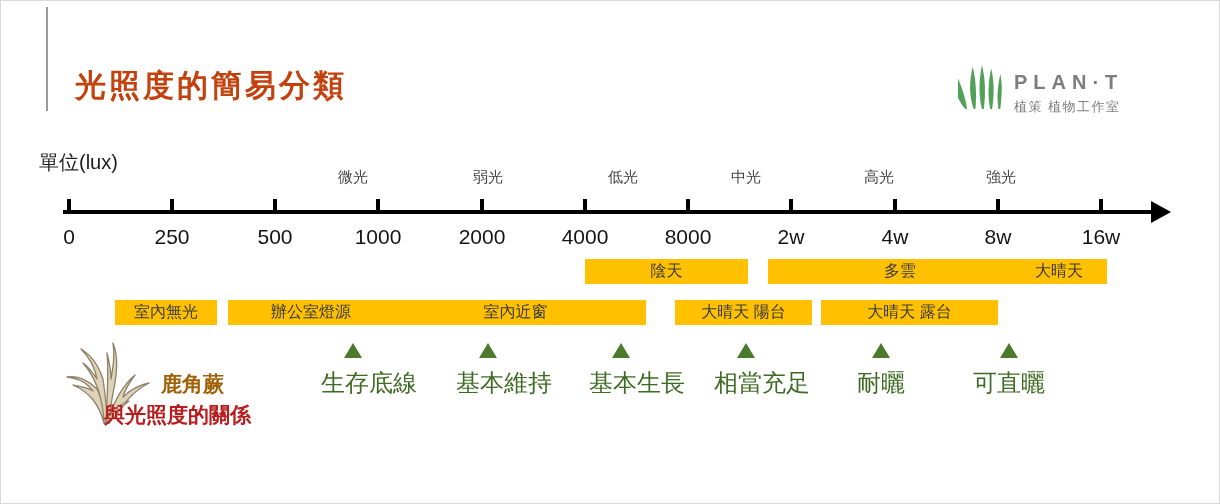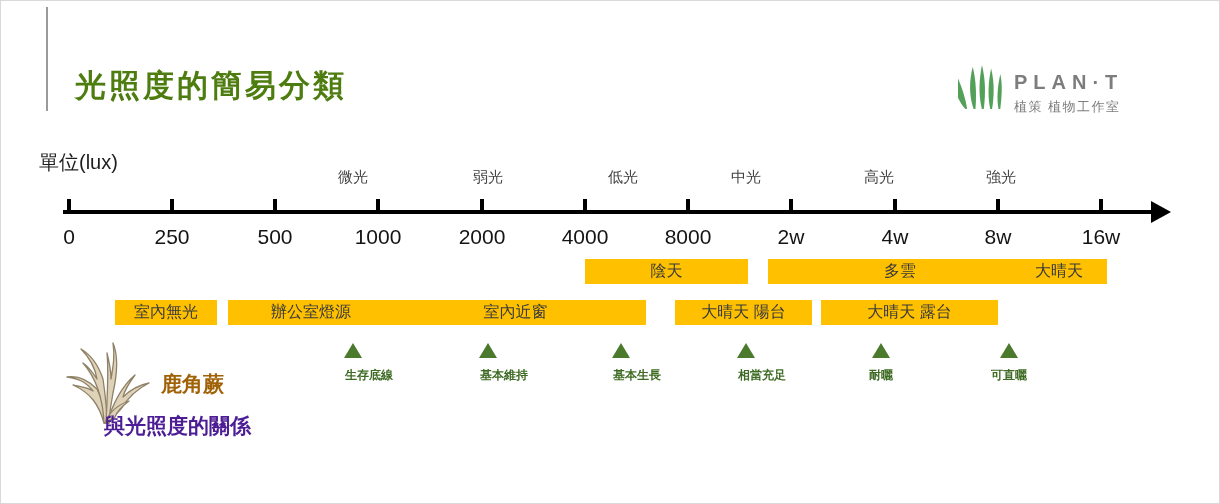--- a/index.html
+++ b/index.html
@@ -1,21 +1,21 @@
 <!DOCTYPE html>
 <html><head>
 <meta charset="utf-8">
 <style>
   * { margin:0; padding:0; box-sizing:border-box; }
   body { background:#ffffff; font-family:"Liberation Sans","DejaVu Sans",sans-serif; }
   .slide { position:relative; width:1220px; height:504px; background:#ffffff;
            border:1px solid #d9d9d9; overflow:hidden; }
 
   .title-rule { position:absolute; left:45px; top:6px; width:2px; height:104px; background:#9a9a9a; }
-  .page-title { position:absolute; left:74px; top:64px; font-size:31px; color:#4d7c0f;
+  .page-title { position:absolute; left:74px; top:64px; font-size:31px; color:#c2410c;
                 letter-spacing:3px; white-space:nowrap; }
 
   
   .logo-icon { position:absolute; left:957px; top:61px; width:46px; height:50px; }
   .brand-name { position:absolute; left:1013px; top:70px; font-size:20px; color:#7d7d7d;
                 letter-spacing:6px; font-weight:600; white-space:nowrap; }
   .brand-sub { position:absolute; left:1013px; top:97px; font-size:13px; color:#7d7d7d;
                letter-spacing:1.5px; white-space:nowrap; }
 
   
@@ -34,28 +34,28 @@
   .bar { position:absolute; height:25px; background:#ffc000; color:#3a3a3a; font-size:16px;
          display:flex; align-items:center; justify-content:center; white-space:nowrap; }
   .row1 { top:258px; }
   .row2 { top:299px; }
 
   
   .tri { position:absolute; top:342px; width:0; height:0;
          border-left:9px solid transparent; border-right:9px solid transparent;
          border-bottom:15px solid #4b7a2c; }
   .th-label { position:absolute; top:366px; width:130px; text-align:center;
-              font-weight:bold; font-size:12px; color:#3e6b23; white-space:nowrap; }
+              font-weight:normal; font-size:24px; color:#3e6b23; white-space:nowrap; }
 
   
   .fern-svg { position:absolute; left:48px; top:334px; width:110px; height:92px; }
   .fern-title { position:absolute; left:160px; top:369px; font-size:21px; font-weight:bold;
                 color:#a16207; white-space:nowrap; }
   .fern-sub { position:absolute; left:103px; top:400px; font-size:21px; font-weight:bold;
-              color:#4c1d95; white-space:nowrap;margin-top:11px; }
+              color:#b91c1c; white-space:nowrap; }
 </style>
 </head>
 <body>
 
 <div class="slide">
 
   <div class="title-rule"></div>
   <h1 class="page-title">光照度的簡易分類</h1>
 
   <svg class="logo-icon" viewBox="0 0 50 52">

